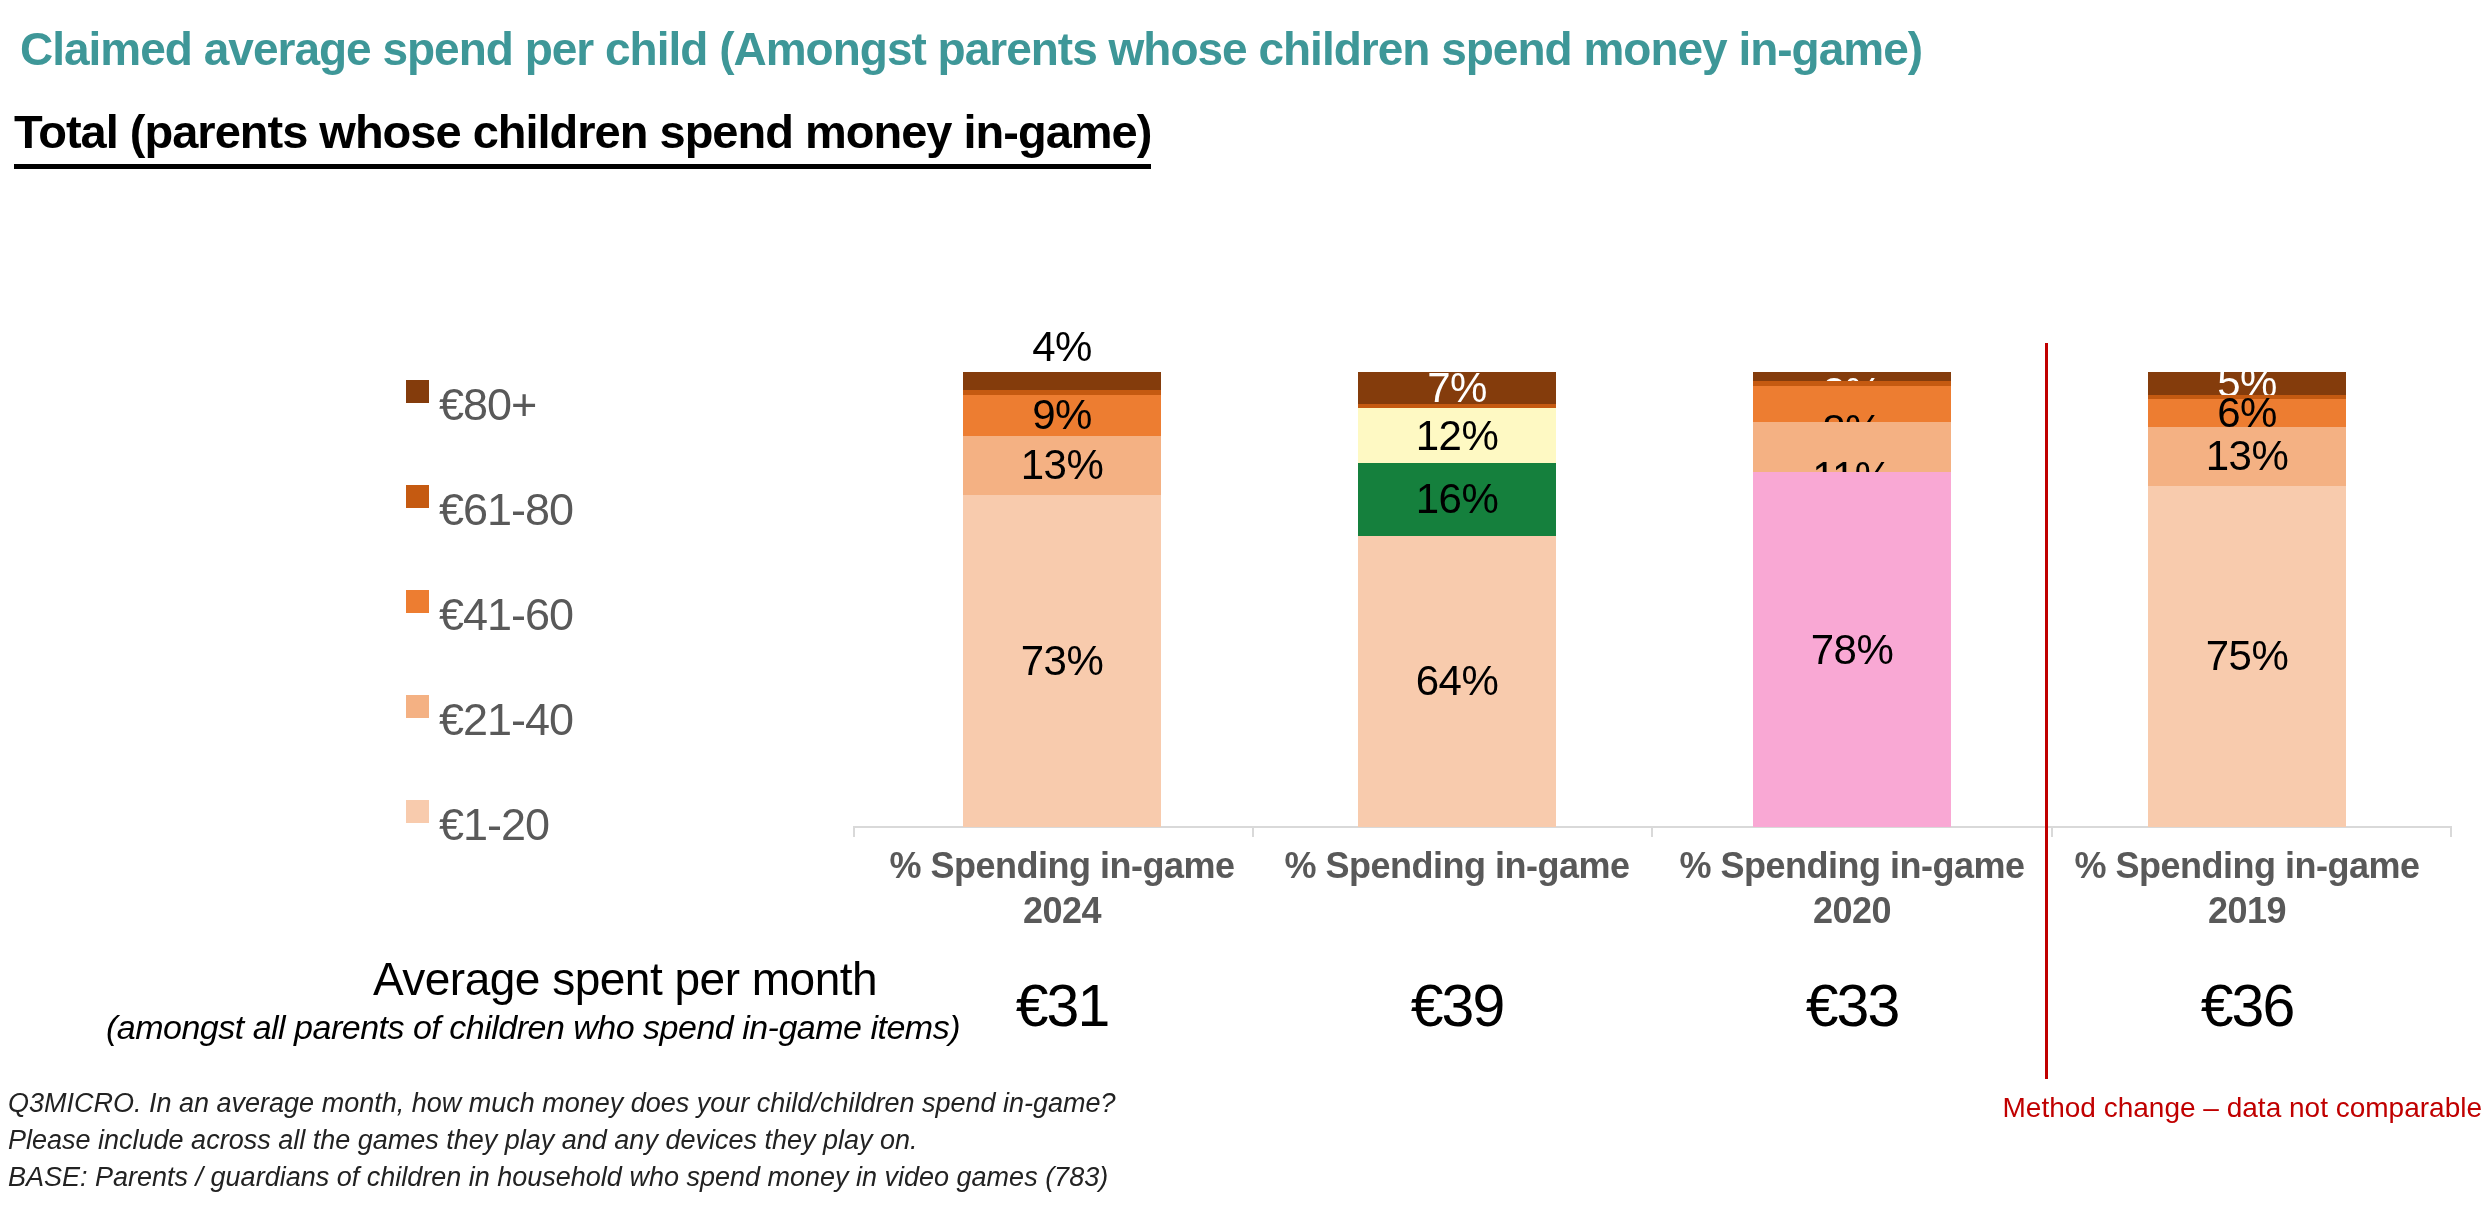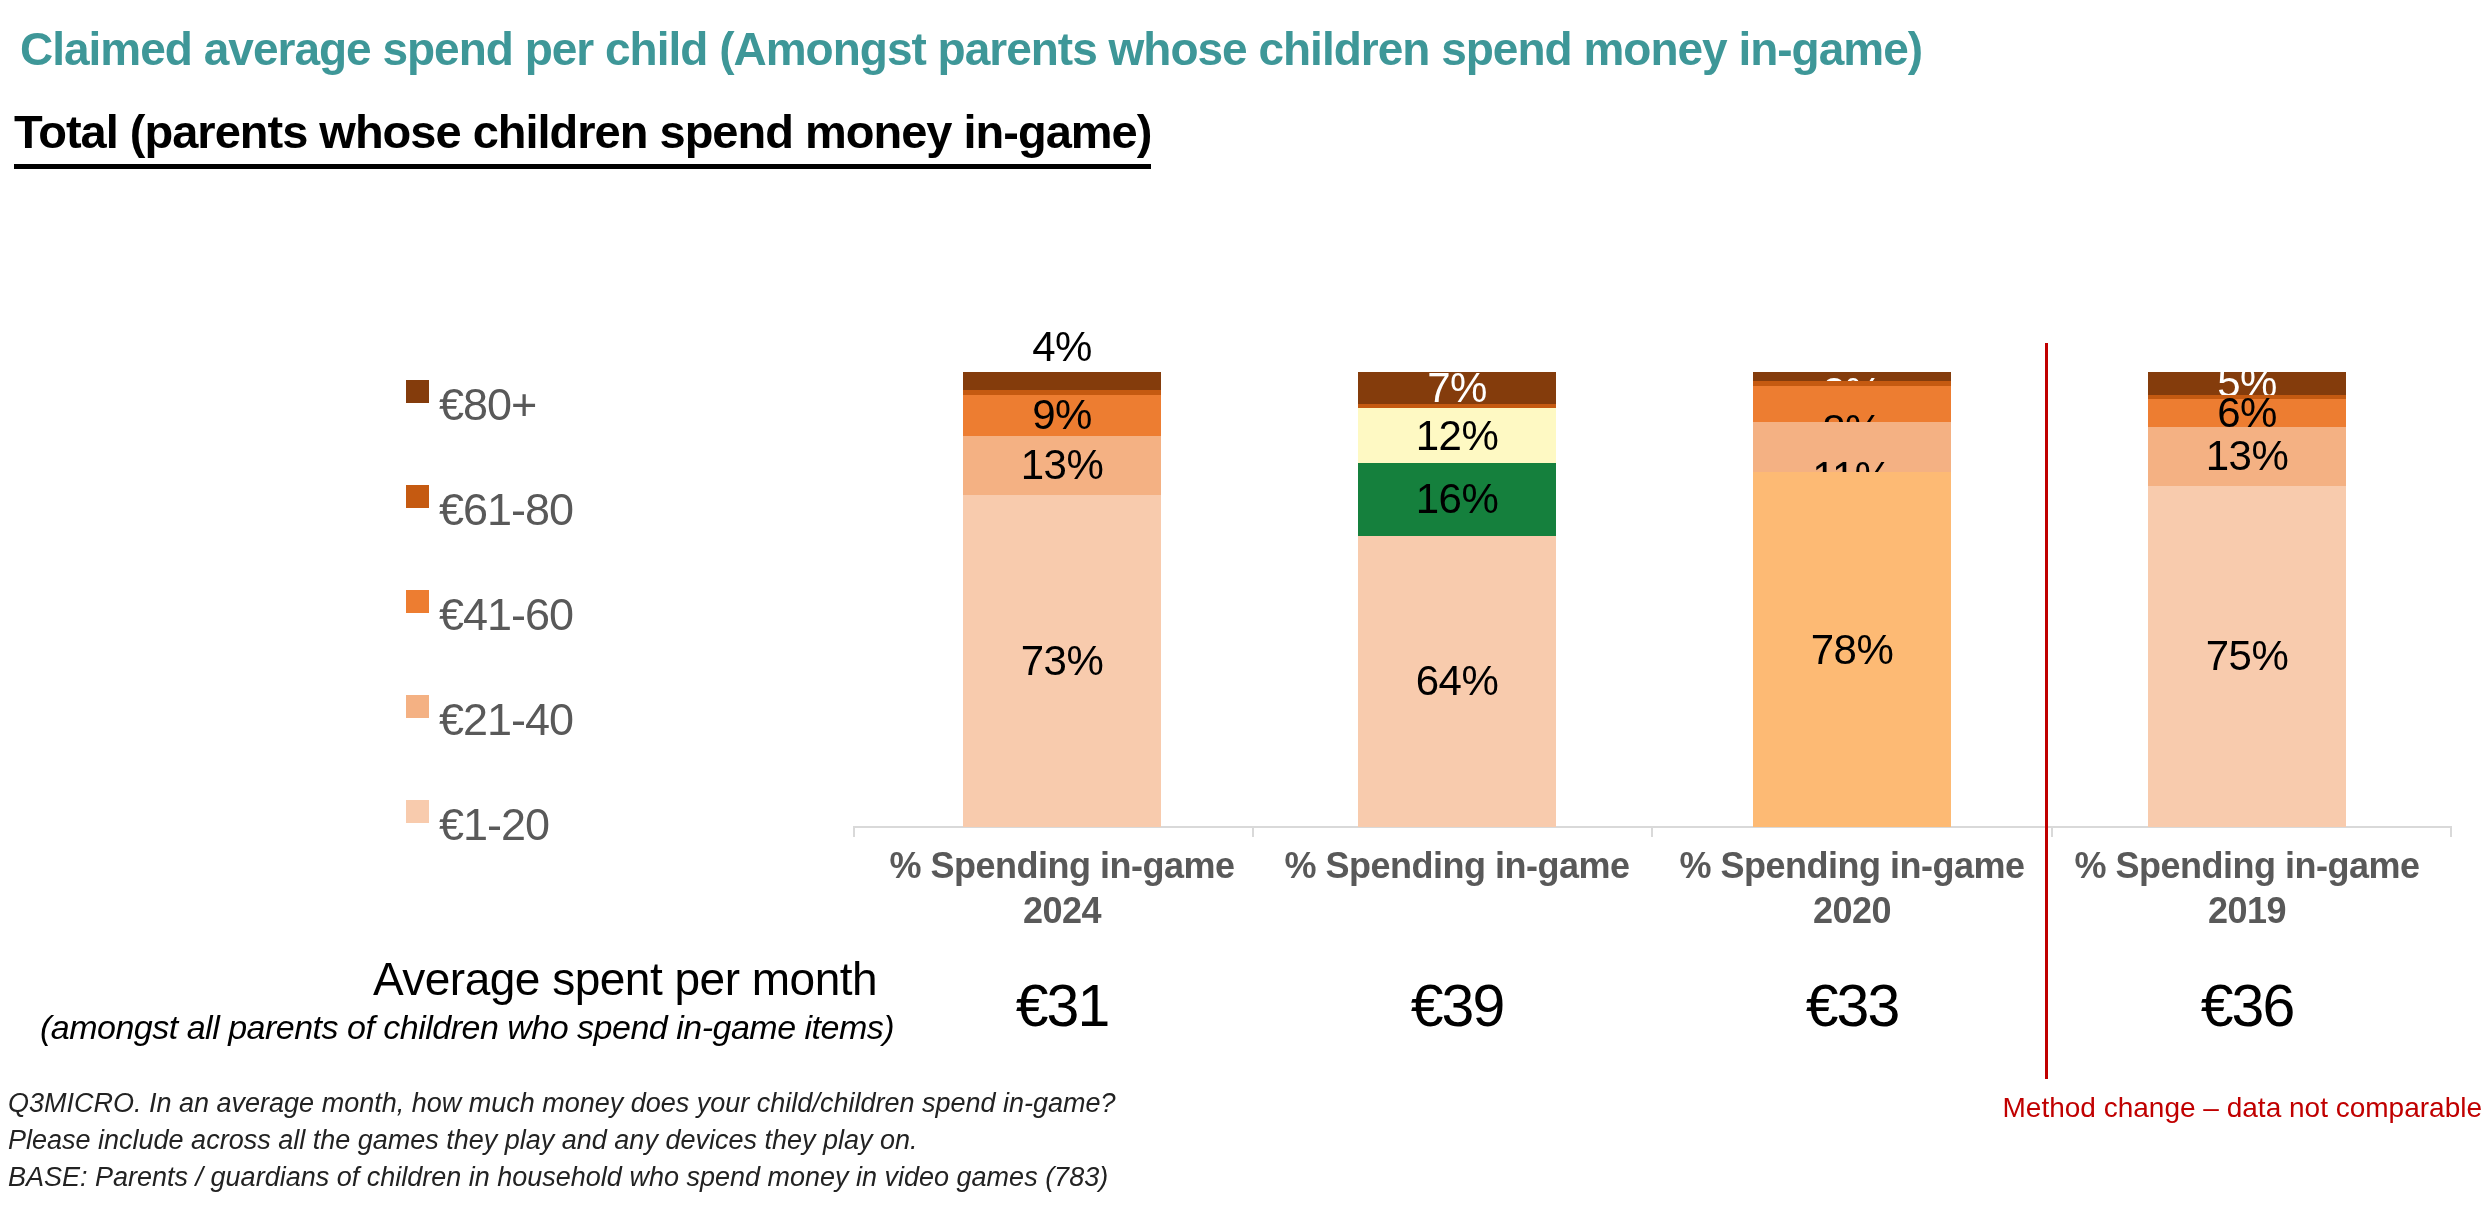--- a/index.html
+++ b/index.html
@@ -36,21 +36,21 @@
   .cat{
     position:absolute;top:843px;width:397px;text-align:center;
     font-size:36px;font-weight:700;line-height:45px;letter-spacing:-0.5px;
     color:var(--label-gray);
   }
   .avg-label{
     position:absolute;left:290px;width:670px;top:952px;text-align:center;
     font-size:46px;letter-spacing:-0.5px;color:#000;white-space:nowrap;
   }
   .avg-sublabel{
-    position:absolute;left:40px;width:920px;top:1008px;text-align:left;
+    position:absolute;left:40px;width:920px;top:1008px;text-align:right;
     font-size:34px;font-style:italic;letter-spacing:-0.5px;color:#000;white-space:nowrap;
   }
   .avg-val{
     position:absolute;top:972px;width:397px;text-align:center;
     font-size:59px;letter-spacing:-2px;color:#000;
   }
   .red-line{position:absolute;left:2045px;top:343px;width:3px;height:736px;background:var(--accent-red);}
   .method-note{
     position:absolute;right:4px;top:1092px;font-size:28px;color:var(--accent-red);white-space:nowrap;
   }
@@ -137,21 +137,21 @@
         <div class="seg" style="height: 9.1px; background: rgb(132, 60, 12);">
           <div class="seg-label" style="color: rgb(255, 255, 255); top: calc(50% + 16px);">2%</div>
         </div>
         <div class="seg" style="height: 4.55px; background: rgb(197, 90, 17);"></div>
         <div class="seg" style="height: 36.4px; background: rgb(237, 125, 49);">
           <div class="seg-label" style="color: rgb(0, 0, 0); top: calc(50% + 26px);">8%</div>
         </div>
         <div class="seg" style="height: 50.05px; background: rgb(244, 177, 131);">
           <div class="seg-label" style="color: rgb(0, 0, 0); top: calc(50% + 30px);">11%</div>
         </div>
-        <div class="seg" style="height: 354.9px; background: #fdba74;">
+        <div class="seg" style="height: 354.9px; background: #f9a8d4;">
           <div class="seg-label" style="color: rgb(0, 0, 0);">78%</div>
         </div>
       </div>
       <div class="cat" style="left: 1653.5px;">
         <div class="">% Spending in-game</div>
         <div class="">2020</div>
       </div>
       <div class="bar" style="left: 2148px; top: 372px; height: 455px;">
         <div class="seg" style="height: 22.75px; background: rgb(132, 60, 12);">
           <div class="seg-label" style="color: rgb(255, 255, 255);">5%</div>

